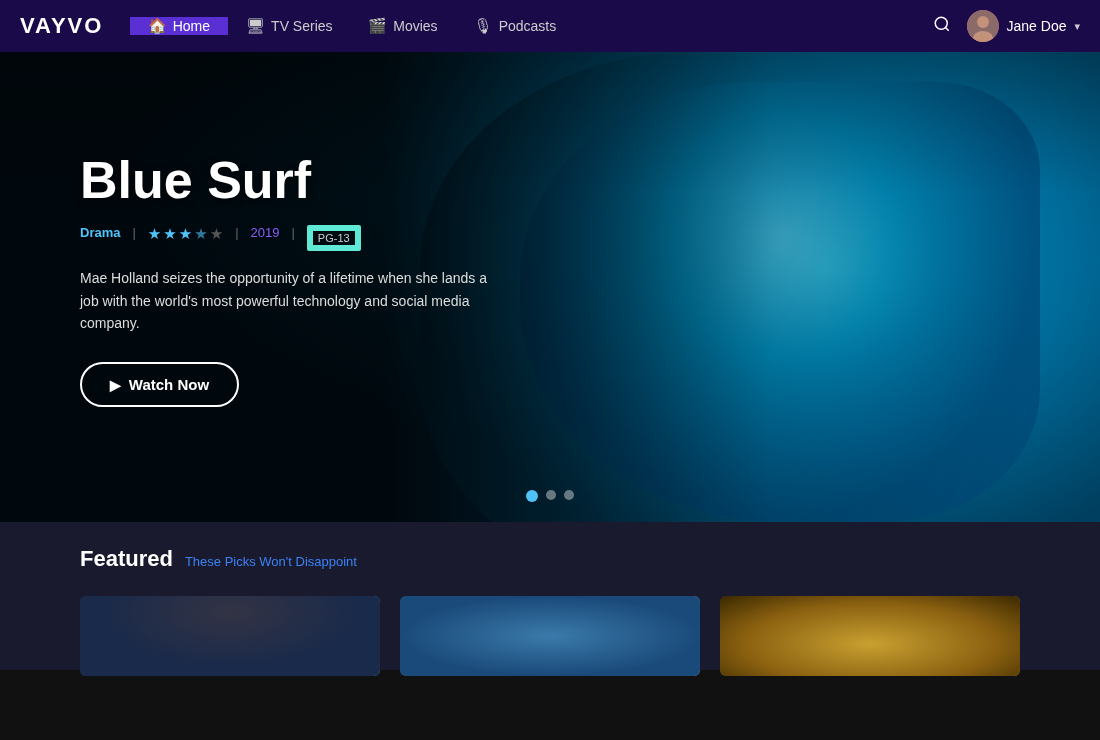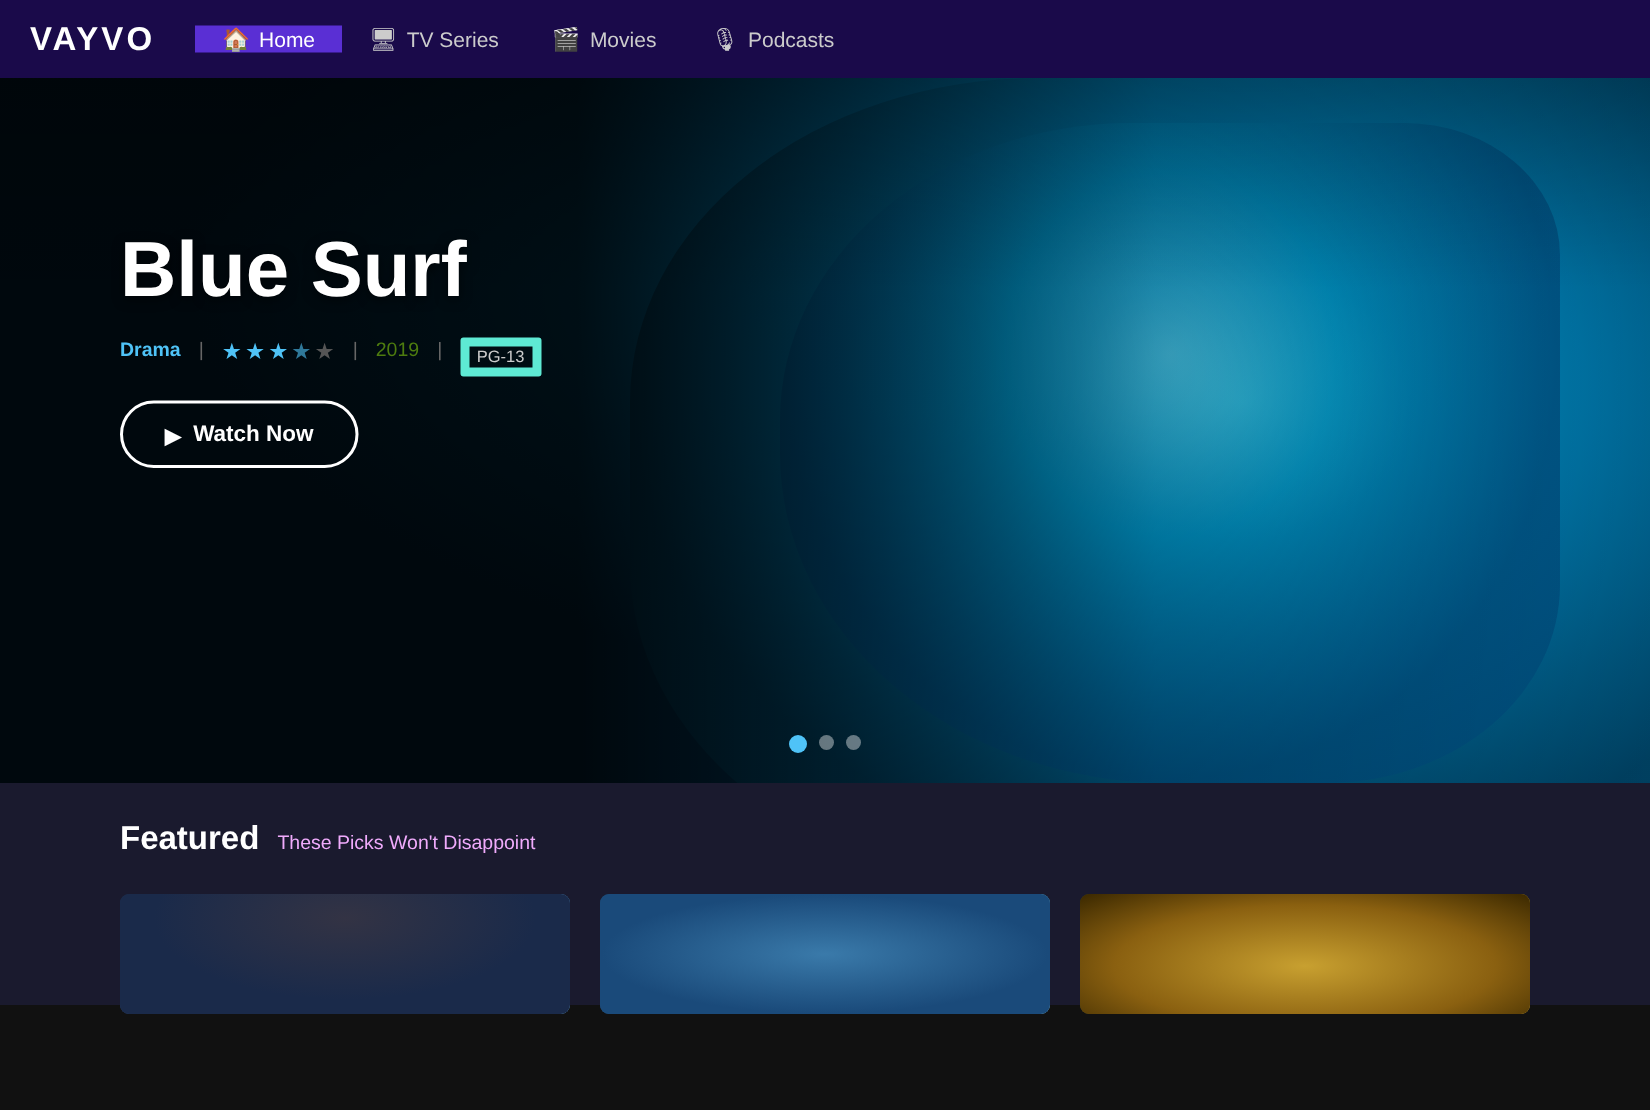--- a/index.html
+++ b/index.html
@@ -166,21 +166,21 @@
       display: flex;
       align-items: center;
       gap: 2px;
     }
     .star {
       font-size: 15px;
     }
     .star.filled { color: #4fc3f7; }
     .star.empty { color: #555; }
     .hero-year {
-      color: #4d7c0f;
+      color: #8b5cf6;
     }
     .hero-rating-badge {
       border: 6px solid #5eead4;
       color: #ccc;
       font-size: 11px;
       padding: 1px 5px;
       border-radius: 2px;
     }
     .hero-description {
       color: #ddd;
@@ -240,21 +240,21 @@
       gap: 12px;
       margin-bottom: 24px;
     }
     .featured-title {
       font-size: 22px;
       font-weight: 700;
       color: #fff;
     }
     .featured-subtitle {
       font-size: 13px;
-      color: #f0abfc;
+      color: #3b82f6;
     }
     .featured-cards {
       display: flex;
       gap: 20px;
     }
     .featured-card {
       flex: 1;
       height: 80px;
       border-radius: 6px;
       overflow: hidden;
@@ -309,20 +309,39 @@
     </a>
     <a class="nav-item">
       <span class="nav-item-icon">🎬</span>
       <span>Movies</span>
     </a>
     <a class="nav-item">
       <span class="nav-item-icon">🎙</span>
       <span>Podcasts</span>
     </a>
   </div>
+  <div class="navbar-right">
+    <button class="search-icon-btn">
+      <svg width="18" height="18" viewBox="0 0 24 24" fill="none" stroke="currentColor" stroke-width="2">
+        <circle cx="11" cy="11" r="8"></circle>
+          <line x1="21" y1="21" x2="16.65" y2="16.65"></line>
+      </svg>
+    </button>
+    <div class="user-area">
+      <div class="avatar">
+        <svg width="32" height="32" viewBox="0 0 32 32">
+          <circle cx="16" cy="16" r="16" fill="#8B6A6A"></circle>
+          <circle cx="16" cy="12" r="6" fill="#C4927A"></circle>
+          <ellipse cx="16" cy="28" rx="10" ry="7" fill="#C4927A"></ellipse>
+        </svg>
+      </div>
+      <span>Jane Doe</span>
+      <span class="chevron-down">▾</span>
+    </div>
+  </div>
 </nav>
 
 <section class="hero">
   <div class="hero-image"></div>
   <div class="hero-wave"></div>
   <div class="hero-wave-overlay"></div>
   <div class="hero-bg"></div>
 
   <div class="hero-content">
     <h1 class="hero-title">Blue Surf</h1>
@@ -334,20 +353,21 @@
         <span class="star filled">★</span>
         <span class="star filled">★</span>
         <span class="star filled" style="opacity:0.6">★</span>
         <span class="star empty">★</span>
       </div>
       <span class="hero-divider">|</span>
       <span class="hero-year">2019</span>
       <span class="hero-divider">|</span>
       <span class="hero-rating-badge">PG-13</span>
     </div>
+    <p class="hero-description">Mae Holland seizes the opportunity of a lifetime when she lands a job with the world's most powerful technology and social media company.</p>
     <button class="watch-now-btn">
       <span class="play-icon">▶</span>
       <span>Watch Now</span>
     </button>
   </div>
 
   <div class="slider-dots">
     <div class="dot active"></div>
     <div class="dot"></div>
     <div class="dot"></div>

